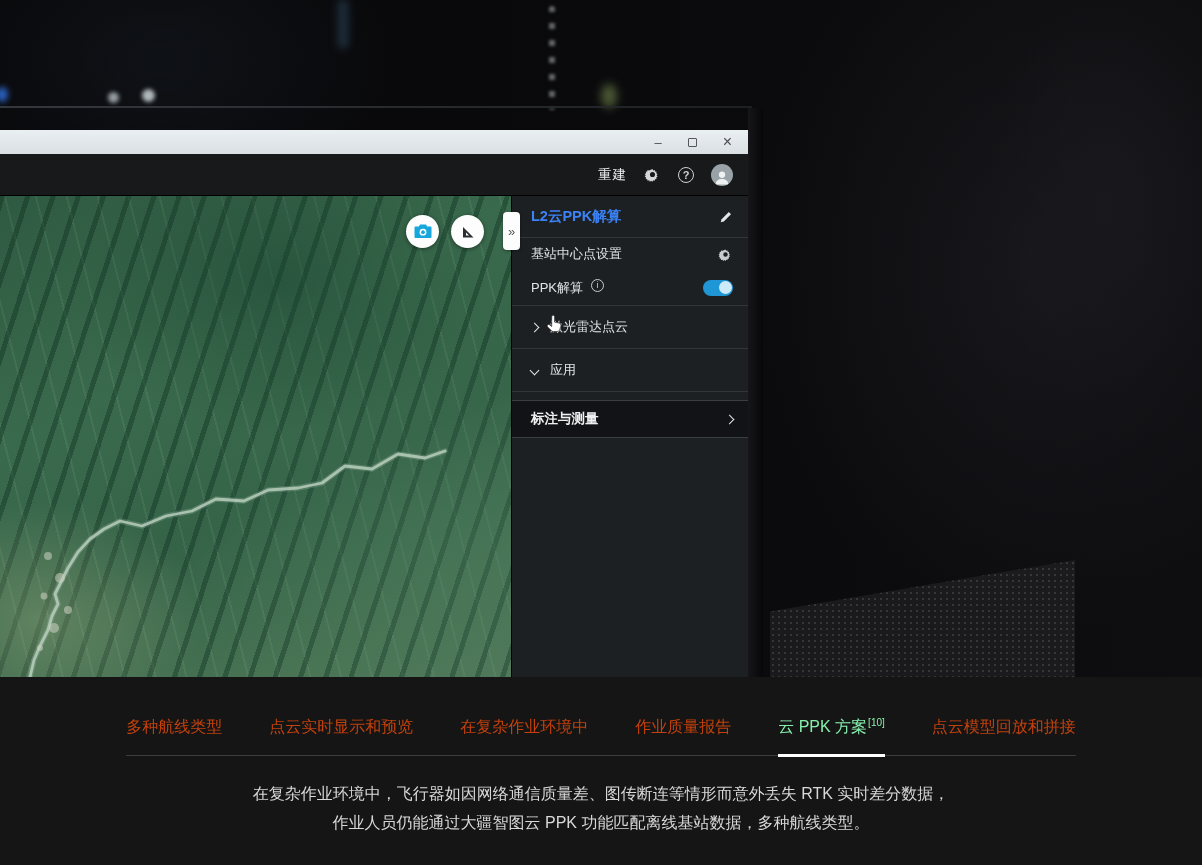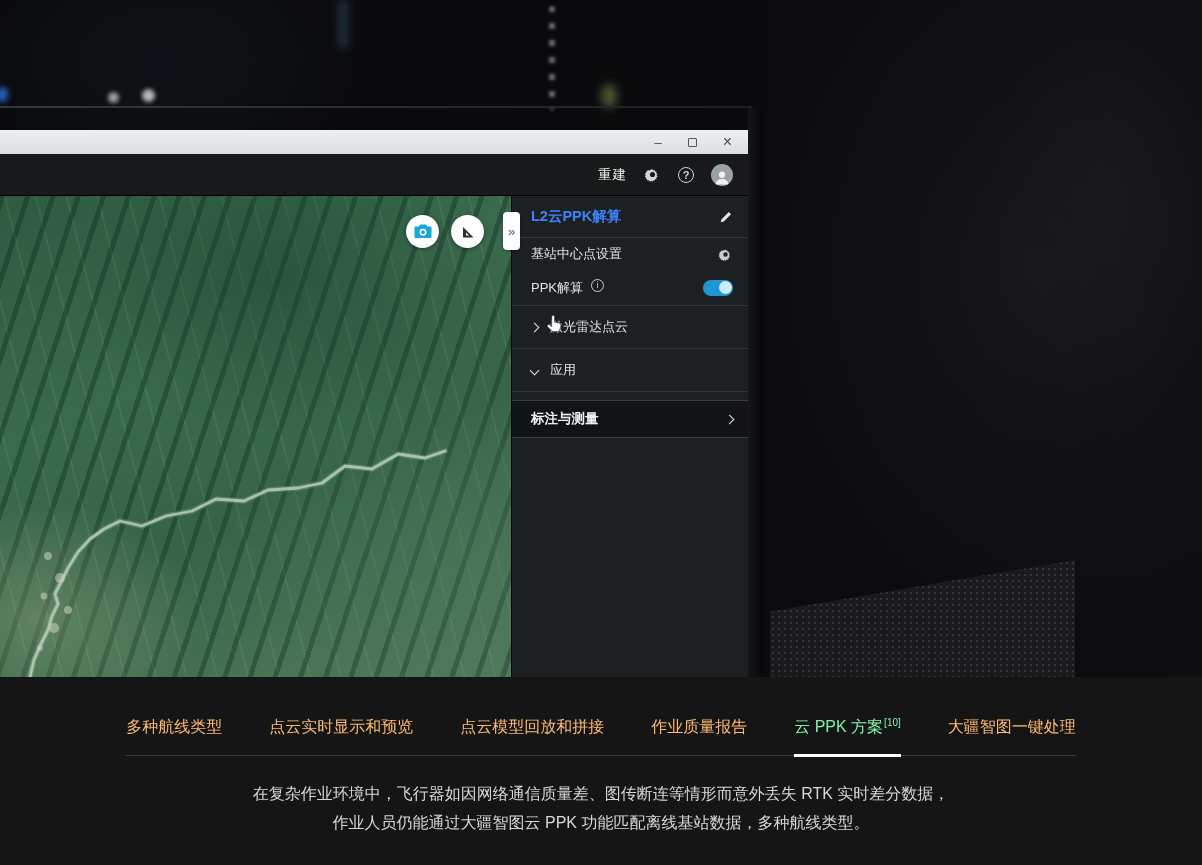--- a/index.html
+++ b/index.html
@@ -101,21 +101,21 @@
   .speaker { position:absolute; left:770px; top:560px; width:305px; height:117px;
     background-color:#1d1d1f;
     background-image:radial-gradient(circle,#3b3b3d 1px, transparent 1.4px);
     background-size:6px 6px;
     clip-path:polygon(0 44%, 100% 0, 100% 100%, 0 100%); opacity:.92; }
 
   
   .footer { position:relative; width:1202px; height:188px; background:#151515; padding-top:40px; }
   .tabs-wrap { width:fit-content; margin:0 auto; }
   .tabs { display:flex; gap:47px; border-bottom:1px solid #3c3c3c; }
-  .tab { font-size:16px; color:#fdba74; padding-bottom:16px; border-bottom:3px solid transparent;
+  .tab { font-size:16px; color:#c2410c; padding-bottom:16px; border-bottom:3px solid transparent;
     margin-bottom:-2px; white-space:nowrap; cursor:pointer; }
   .tab.active { color:#86efac; border-bottom-color:#fff; }
   .tab sup { font-size:10px; margin-left:1px; }
   .desc { text-align:center; color:#d8d8d8; font-size:16px; line-height:29px; margin-top:23px; }
 </style>
 </head>
 <body>
 
 <div class="stage">
 
@@ -239,24 +239,24 @@
 
     <div class="bezel-right"></div>
     <div class="speaker"></div>
   </section>
 
   <section class="footer">
     <div class="tabs-wrap">
       <nav class="tabs">
         <span class="tab">多种航线类型</span>
         <span class="tab">点云实时显示和预览</span>
-        <span class="tab">点云模型回放和拼接</span>
+        <span class="tab">在复杂作业环境中</span>
         <span class="tab">作业质量报告</span>
         <span class="tab active"><span>云 PPK 方案</span><sup>[10]</sup></span>
-        <span class="tab">大疆智图一键处理</span>
+        <span class="tab">点云模型回放和拼接</span>
       </nav>
     </div>
     <p class="desc">
       <span>在复杂作业环境中，飞行器如因网络通信质量差、图传断连等情形而意外丢失 RTK 实时差分数据，</span><br>
       <span>作业人员仍能通过大疆智图云 PPK 功能匹配离线基站数据，多种航线类型。</span>
     </p>
   </section>
 
 </div>
 

